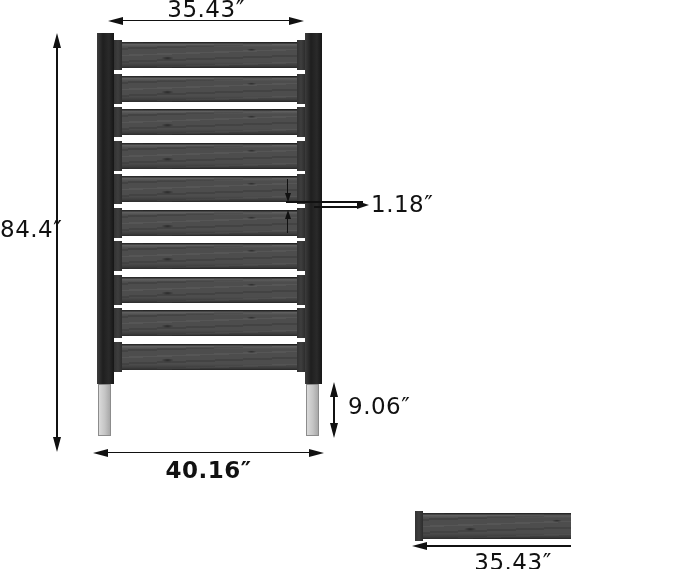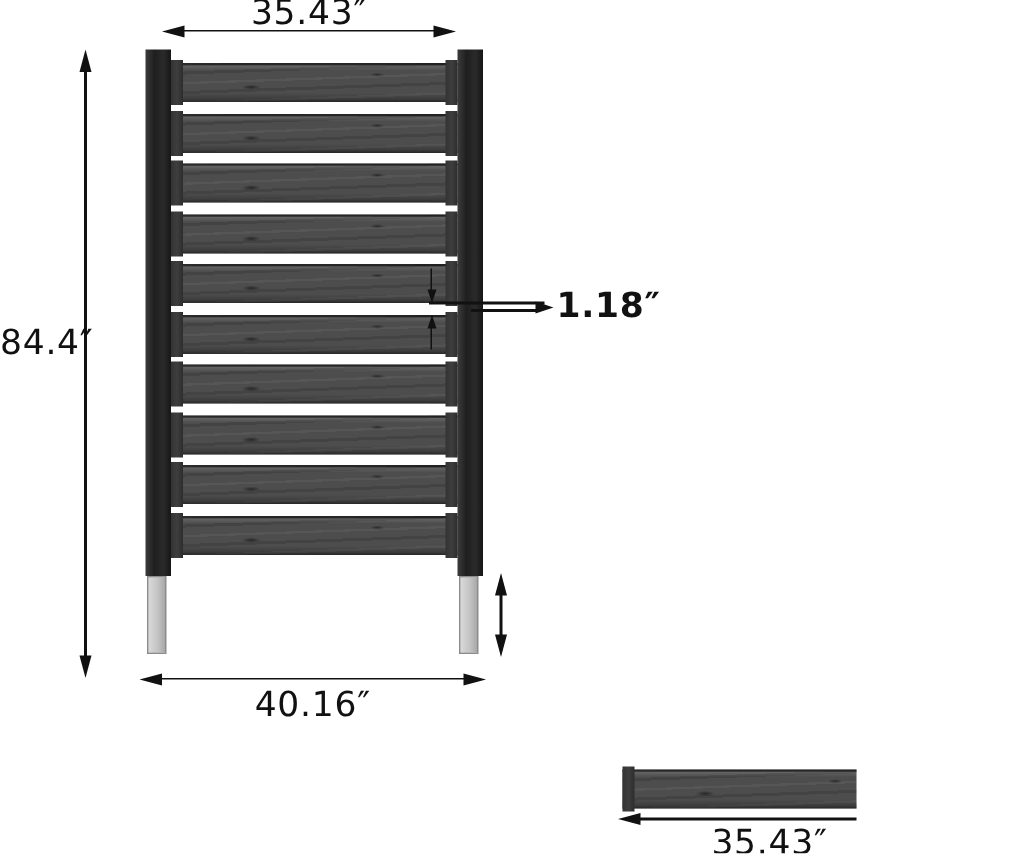--- a/index.html
+++ b/index.html
@@ -84,30 +84,31 @@
   <div class="dlabel" style="left:0;top:217px;width:53px;text-align:right;">84.4″</div>
 
   <div>
     <div class="vline" style="left:286.5px;top:179px;height:15px;"></div>
     <div class="ah ah-d sm" style="left:287.5px;top:193px;"></div>
     <div class="ah ah-u sm" style="left:287.5px;top:210px;"></div>
     <div class="vline" style="left:286.5px;top:218px;height:15px;"></div>
     <div class="hline" style="left:286px;top:201px;width:77px;"></div>
     <div class="hline" style="left:314px;top:206px;width:46px;"></div>
     <div class="ah ah-r sm" style="left:357px;top:205px;"></div>
-    <div class="dlabel" style="left:371px;top:192px;font-weight:bold;">1.18″</div>
+    <div class="dlabel" style="left:371px;top:192px;">1.18″</div>
   </div>
 
   <div class="dim" style="left:326px;top:382px;width:16px;height:56px;">
     <div class="vline" style="top:10px;bottom:10px;left:7.25px;"></div>
     <div class="ah ah-u" style="left:8px;top:0;"></div>
     <div class="ah ah-d" style="left:8px;bottom:0;"></div>
   </div>
+  <div class="dlabel" style="left:348px;top:394px;">9.06″</div>
 
-  <div class="dim" style="left:93px;top:445px;width:231px;height:15px;">
+  <div class="dim" style="left:93px;top:445px;width:231px;height:15px;font-weight:bold;">
     <div class="hline" style="left:12px;right:12px;top:6.75px;"></div>
     <div class="ah ah-l" style="left:0;top:7.5px;"></div>
     <div class="ah ah-r" style="right:0;top:7.5px;"></div>
     <div class="dlabel" style="left:0;right:0;top:13px;text-align:center;">40.16″</div>
   </div>
 
   <div>
     <div class="slat" style="left:415px;top:513px;width:197px;"></div>
 
     <div class="dim" style="left:614px;top:511px;width:15px;height:30px;">

